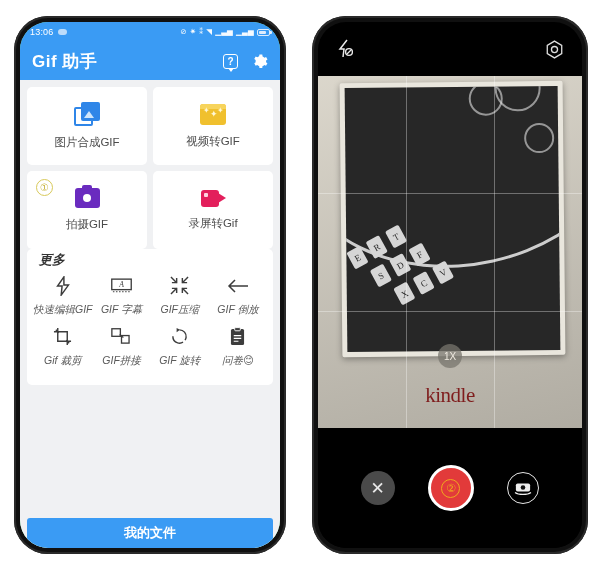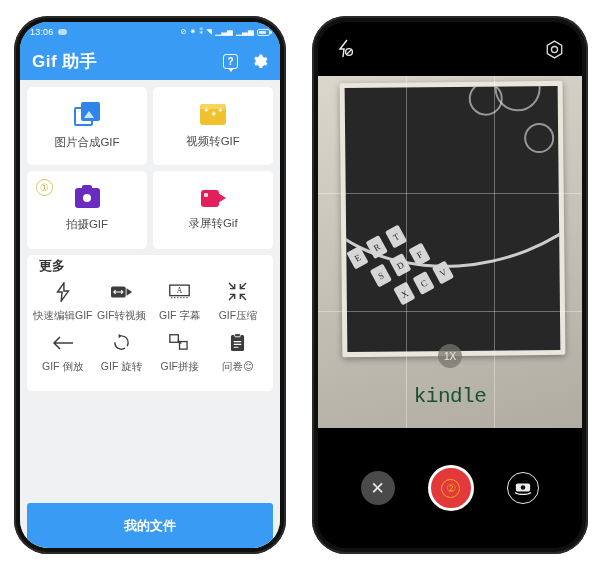--- a/index.html
+++ b/index.html
@@ -107,33 +107,33 @@
   .ic-cam::before{content:"";position:absolute;left:7px;top:-3.5px;width:10px;height:4px;background:#6a2bbf;border-radius:2px 2px 0 0;}
   .ic-cam::after{content:"";position:absolute;left:50%;top:50%;transform:translate(-50%,-50%);width:8px;height:8px;border-radius:50%;background:#fff;}
 
   .ic-vcam { width: 25px; height: 17px; position: relative; }
   .ic-vcam .body { position: absolute; left: 0; top: 0; width: 18px; height: 17px; background: #e31f5c; border-radius: 3px; }
   .ic-vcam .body::after{content:"";position:absolute;left:3px;top:3px;width:4px;height:4px;background:#ffd3e1;border-radius:1px;}
   .ic-vcam .lens { position: absolute; right: 0; top: 3px; width: 0; height: 0;
     border-top: 5px solid transparent; border-bottom: 5px solid transparent; border-left: 8px solid #e31f5c; }
 
   
-  .more-panel { background: #fff; border-radius: 5px; margin-top: 6px; padding: 2px 6px 8px 6px; }
+  .more-panel { background: #fff; border-radius: 5px; padding: 2px 6px 8px 6px; font-style: italic; }
   .more-title { font-size: 13px; color: #333; font-weight: bold; padding-left: 6px; margin-bottom: 6px; }
   .grid4 { display: grid; grid-template-columns: repeat(4, 1fr); row-gap: 9px; }
   .tool {
     display: flex; flex-direction: column; align-items: center; gap: 7px;
   }
   .tool .tl { font-size: 10.5px; color: #5a5a5a; white-space: nowrap; text-align: center; }
   .tool .gl { font-size: 18px; line-height: 20px; color: #3c3c3c; height: 21px; display:flex; align-items:center; }
 
   
   .my-files {
     position: absolute; left: 7px; right: 7px; bottom: 0;
-    height: 45px; background: #3a9bf4; color: #fff;
+    height: 30px; background: #3a9bf4; color: #fff;
     border-radius: 3px; display: flex; align-items: center; justify-content: center;
     font-size: 13px; font-weight: bold;
   }
 
   
   .cam-top {
     height: 54px; display: flex; align-items: center; justify-content: space-between;
     padding: 0 18px; color: #eee;
   }
   .flash-off { width: 20px; height: 20px; position: relative; }
@@ -172,21 +172,21 @@
   .kindle-screen .sw3 { right: 2%;  top: 14%;  width: 30px; height: 30px; }
   .keys { position: absolute; left: 2%; top: 38%; width: 120%; transform: rotate(-28deg); }
   .keyrow { display: flex; gap: 7px; margin-bottom: 8px; margin-left: var(--off, 0px); }
   .key {
     width: 15px; height: 19px; background: #d6d6d6; border-radius: 2px;
     color: #2a2a2a; font-size: 9px; display: flex; align-items: center; justify-content: center;
     font-family: "Liberation Serif", serif;
   }
   .kindle-wordmark {
     position: absolute; left: 0; right: 0; bottom: 20px; text-align: center;
-    font-size: 21px; color: #14532d; font-family: Liberation Mono, monospace; letter-spacing: -.5px;
+    font-size: 21px; color: #7f1d1d; font-family: Liberation Serif, serif; letter-spacing: -.5px;
   }
   .zoom-chip {
     position: absolute; left: 50%; transform: translateX(-50%); bottom: 60px;
     width: 24px; height: 24px; border-radius: 50%;
     background: rgba(120,118,110,.75); color: #efeae0;
     display: flex; align-items: center; justify-content: center; font-size: 10px; text-align: right;
   }
   .gridline { position: absolute; background: rgba(255,255,255,.34); }
   .gl-v1 { left: 33.33%; top: 0; bottom: 0; width: 1px; }
   .gl-v2 { left: 66.66%; top: 0; bottom: 0; width: 1px; }
@@ -298,30 +298,20 @@
 
             <div class="tool">
               <div class="gl">
                 <svg width="18" height="20" viewBox="0 0 18 22">
                     <path fill="none" stroke="#3c3c3c" stroke-width="1.6" d="M10 1 3 11h5l-1 10 8-11h-5z"></path>
                   </svg>
               </div>
               <div class="tl">快速编辑GIF</div>
             </div>
 
-            <div class="tool">
-              <div class="gl">
-                <svg width="22" height="14" viewBox="0 0 24 14">
-                    <rect x="0" y="1" width="16" height="12" rx="2" fill="#3c3c3c"></rect>
-                    <path d="M17 3l6 4-6 4z" fill="#3c3c3c"></path>
-                    <path d="M4 7h8M5 5l-2 2 2 2M11 5l2 2-2 2" stroke="#fff" stroke-width="1.2" fill="none"></path>
-                  </svg>
-              </div>
-              <div class="tl">GIF转视频</div>
-            </div>
 
 
             <div class="tool">
               <div class="gl">
                 <svg width="21" height="16" viewBox="0 0 22 16">
                     <rect x="0.8" y="0.8" width="20.4" height="11" fill="none" stroke="#3c3c3c" stroke-width="1.4"></rect>
                     <text x="11" y="9" font-size="8" text-anchor="middle" fill="#3c3c3c" font-family="Liberation Serif, serif">A</text>
                     <path d="M2 14h18" stroke="#3c3c3c" stroke-width="1" stroke-dasharray="1.6 1.6"></path>
                   </svg>
               </div>
@@ -343,40 +333,52 @@
             <div class="tool">
               <div class="gl">
                 <svg width="22" height="14" viewBox="0 0 22 14">
                     <path d="M21 7H2M8 1L2 7l6 6" stroke="#3c3c3c" stroke-width="1.5" fill="none"></path>
                   </svg>
               </div>
               <div class="tl">GIF 倒放</div>
             </div>
 
 
-
             <div class="tool">
               <div class="gl">
                 <svg width="19" height="19" viewBox="0 0 20 20">
-                    <path d="M10 3a7 7 0 11-6.3 4" stroke="#3c3c3c" stroke-width="1.5" fill="none" stroke-dasharray="15 3"></path>
-                    <path d="M7 1l3.5 2L7 5.5z" fill="#3c3c3c"></path>
-                  </svg>
-              </div>
-              <div class="tl">GIF 旋转</div>
+                    <g stroke="#3c3c3c" stroke-width="1.5" fill="none">
+                      <path d="M5 1v14h14"></path>
+                      <path d="M1 5h14v14"></path>
+                      <path d="M3 3l3 3M17 17l-3-3"></path>
+                    </g>
+                  </svg>
+              </div>
+              <div class="tl">Gif 裁剪</div>
             </div>
 
             <div class="tool">
               <div class="gl">
                 <svg width="21" height="17" viewBox="0 0 22 18">
                     <rect x="0.8" y="0.8" width="9" height="8" fill="none" stroke="#3c3c3c" stroke-width="1.4"></rect>
                     <rect x="11" y="8" width="8" height="8" fill="none" stroke="#3c3c3c" stroke-width="1.4"></rect>
                     <path d="M9 7l4 3" stroke="#3c3c3c" stroke-width="1.3"></path>
                   </svg>
               </div>
               <div class="tl">GIF拼接</div>
+            </div>
+
+            <div class="tool">
+              <div class="gl">
+                <svg width="19" height="19" viewBox="0 0 20 20">
+                    <path d="M10 3a7 7 0 11-6.3 4" stroke="#3c3c3c" stroke-width="1.5" fill="none" stroke-dasharray="15 3"></path>
+                    <path d="M7 1l3.5 2L7 5.5z" fill="#3c3c3c"></path>
+                  </svg>
+              </div>
+              <div class="tl">GIF 旋转</div>
             </div>
 
             <div class="tool">
               <div class="gl">
                 <svg width="15" height="19" viewBox="0 0 16 20">
                     <rect x="1" y="2" width="14" height="17" rx="1.6" fill="#3c3c3c"></rect>
                     <rect x="5" y="0.5" width="6" height="3.4" rx="1" fill="#3c3c3c" stroke="#fff" stroke-width="1"></rect>
                     <path d="M4 9h8M4 12h8M4 15h5" stroke="#fff" stroke-width="1.2"></path>
                   </svg>
               </div>

